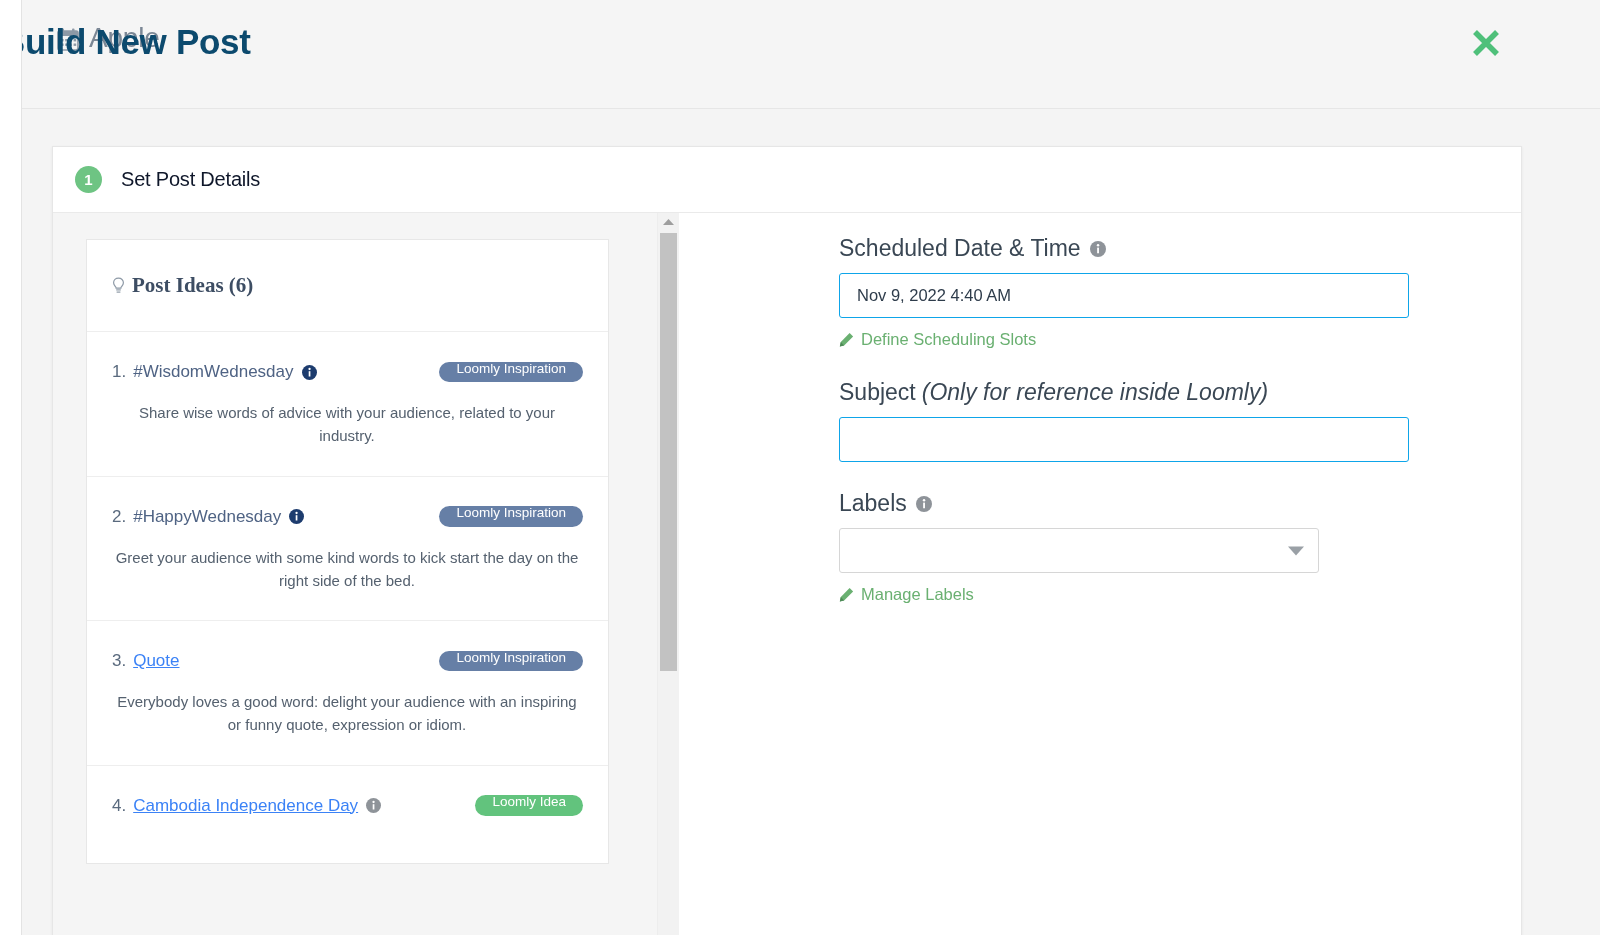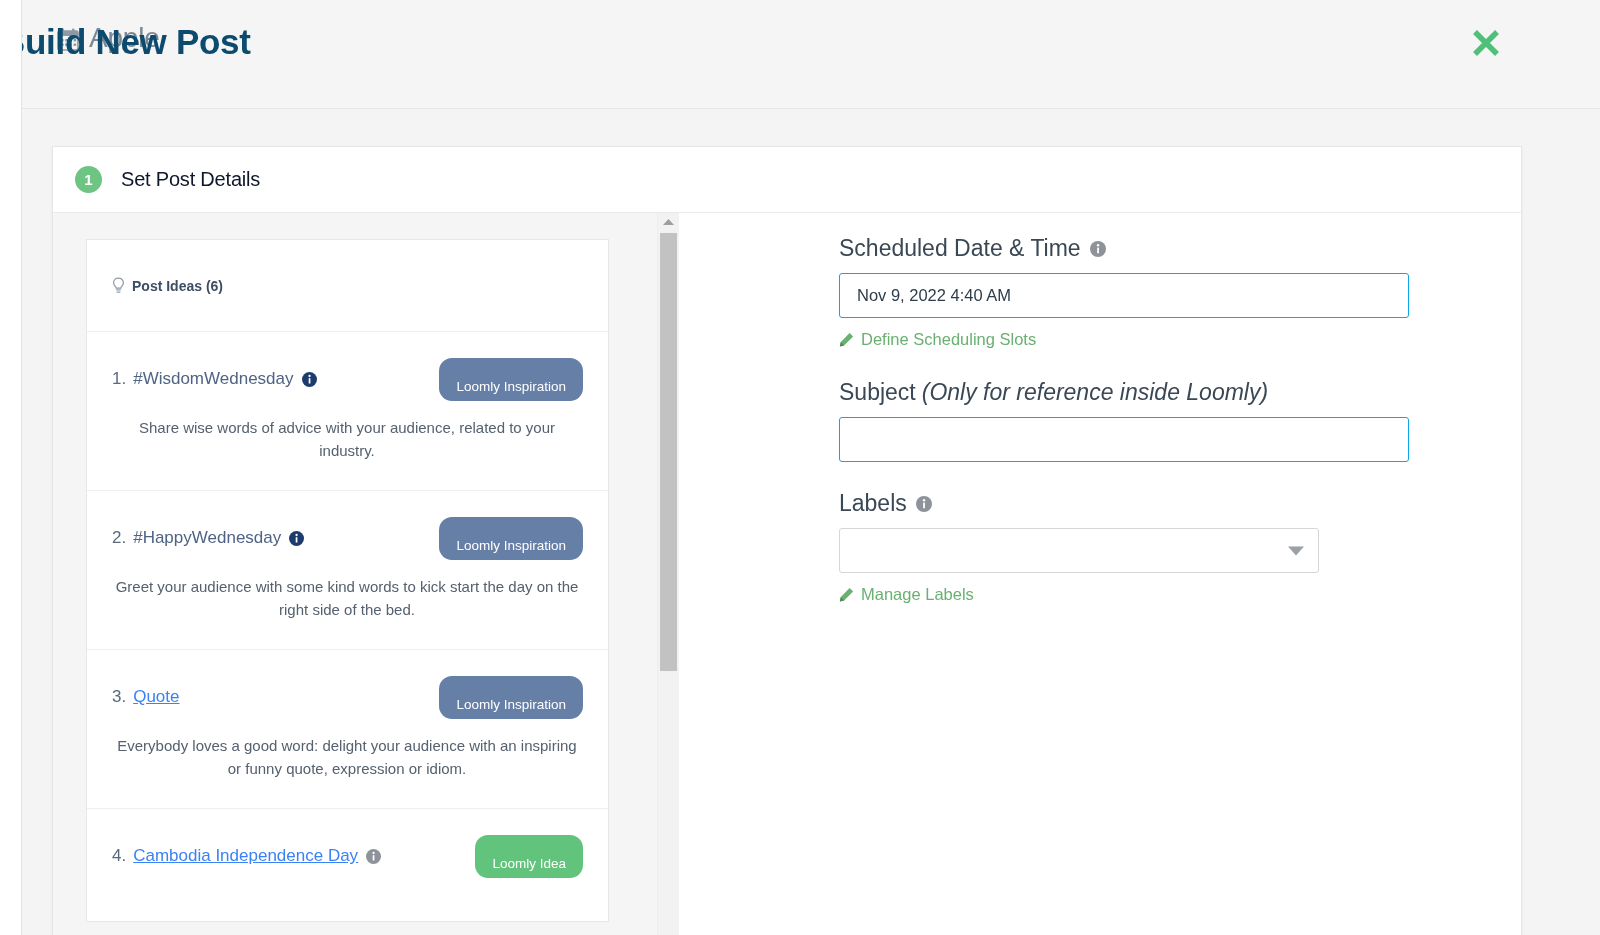--- a/index.html
+++ b/index.html
@@ -147,23 +147,24 @@
     width: 523px;
     background: #ffffff;
     border: 1px solid #e7e7e7;
   }
   .ideas-head {
     height: 92px;
     display: flex;
     align-items: center;
     padding-left: 25px;
     border-bottom: 1px solid #eeeeee;
-    font-size: 14px;
+    font-size: 21px;
     color: #3d4d63;
     font-weight: bold;
+    font-family: Liberation Serif, serif;
   }
   .bulb-icon {
     margin-right: 7px;
     display: inline-block;
     width: 13px;
     height: 17px;
   }
   .bulb-icon svg { display: block; }
 
   .idea-item {
@@ -198,21 +199,21 @@
     flex: 0 0 auto;
     display: inline-block;
   }
   .info-icon svg { display: block; }
 
   .badge {
     margin-left: auto;
     border-radius: 13px;
     color: #ffffff;
     font-size: 13.5px;
-    padding: 22px 17px 7px 17px;
+    padding: 0 17px 7px 17px;
     white-space: nowrap;
     flex: 0 0 auto;
     line-height: 1;
   }
   .badge.inspiration { background: #667fa6; }
   .badge.idea { background: #62c37d; }
 
   .idea-desc {
     font-size: 15px;
     line-height: 1.55;

